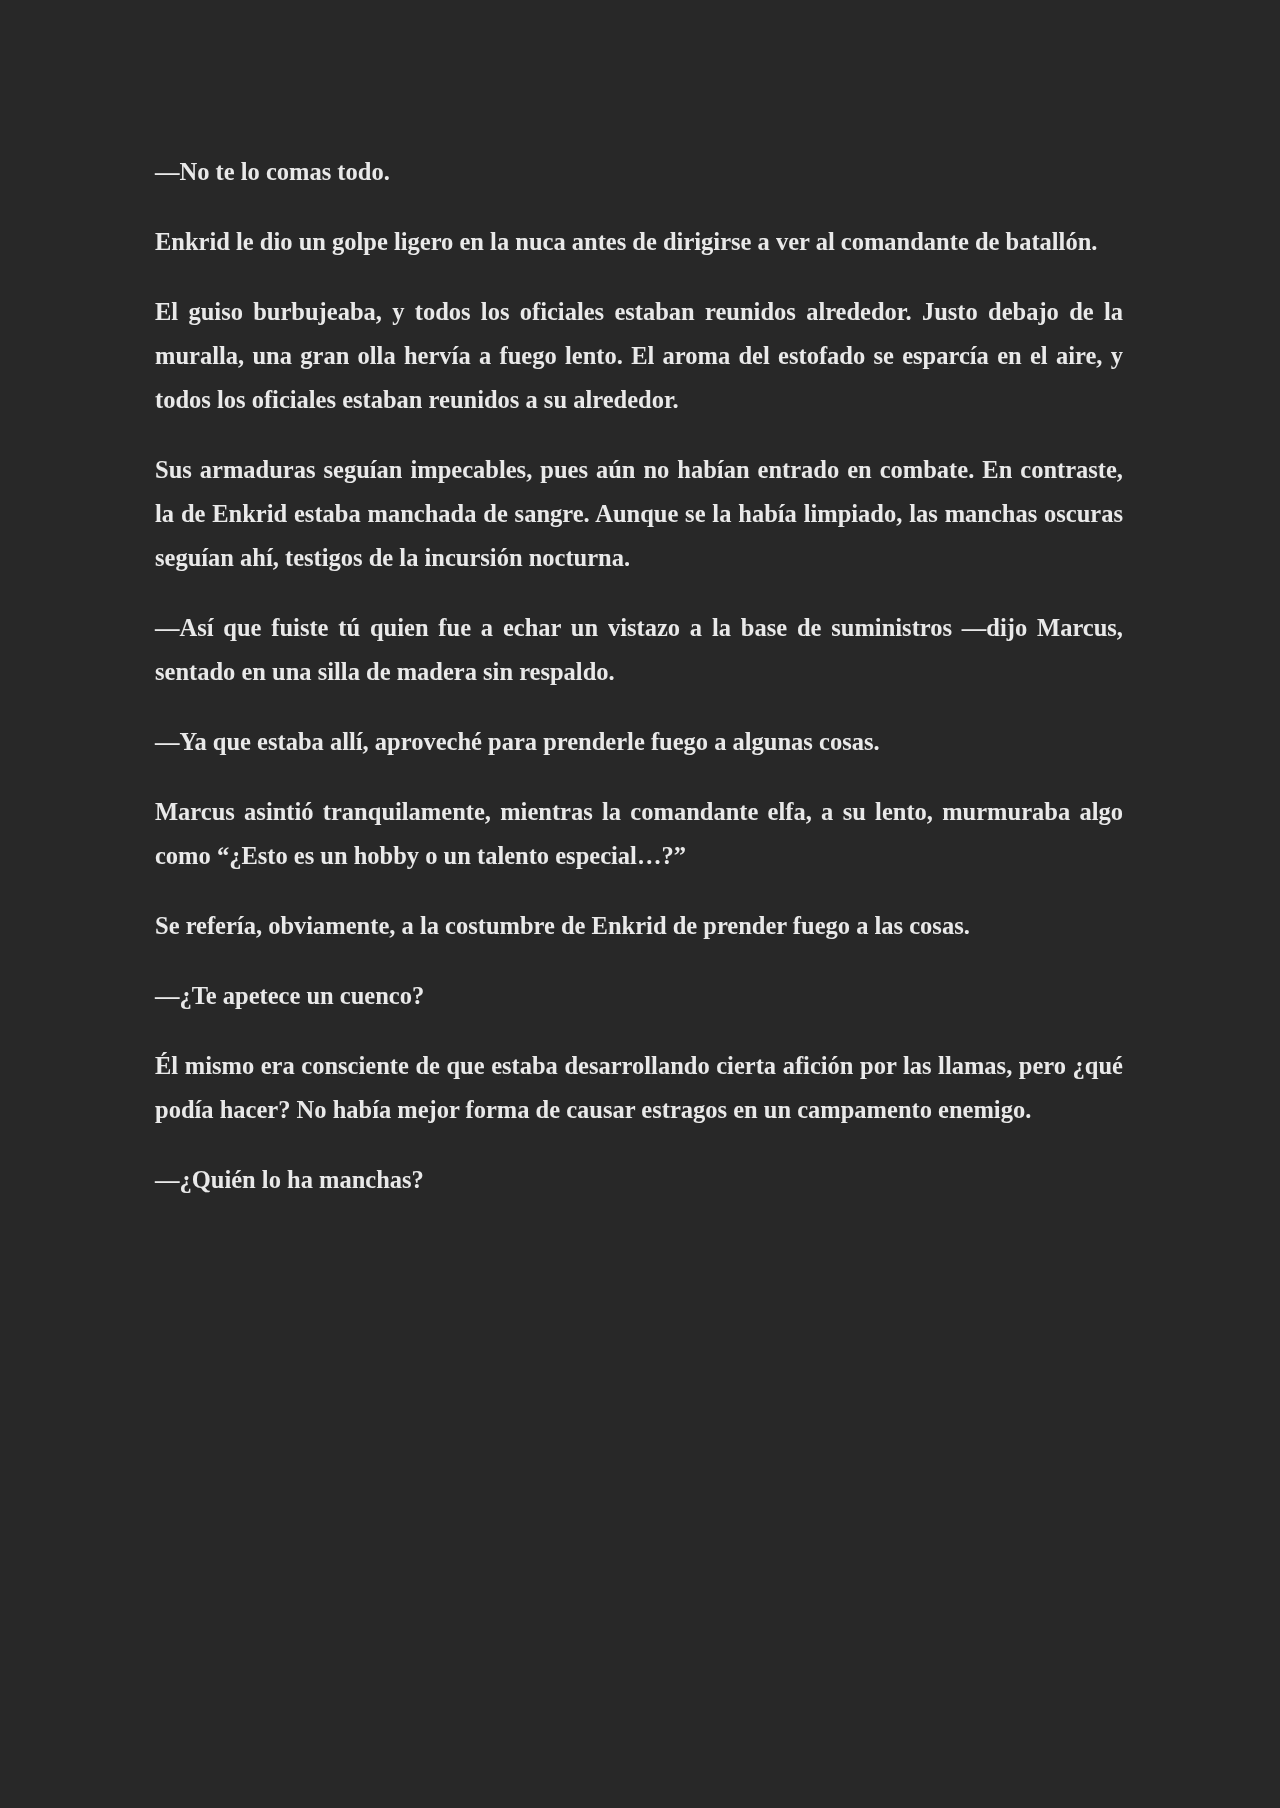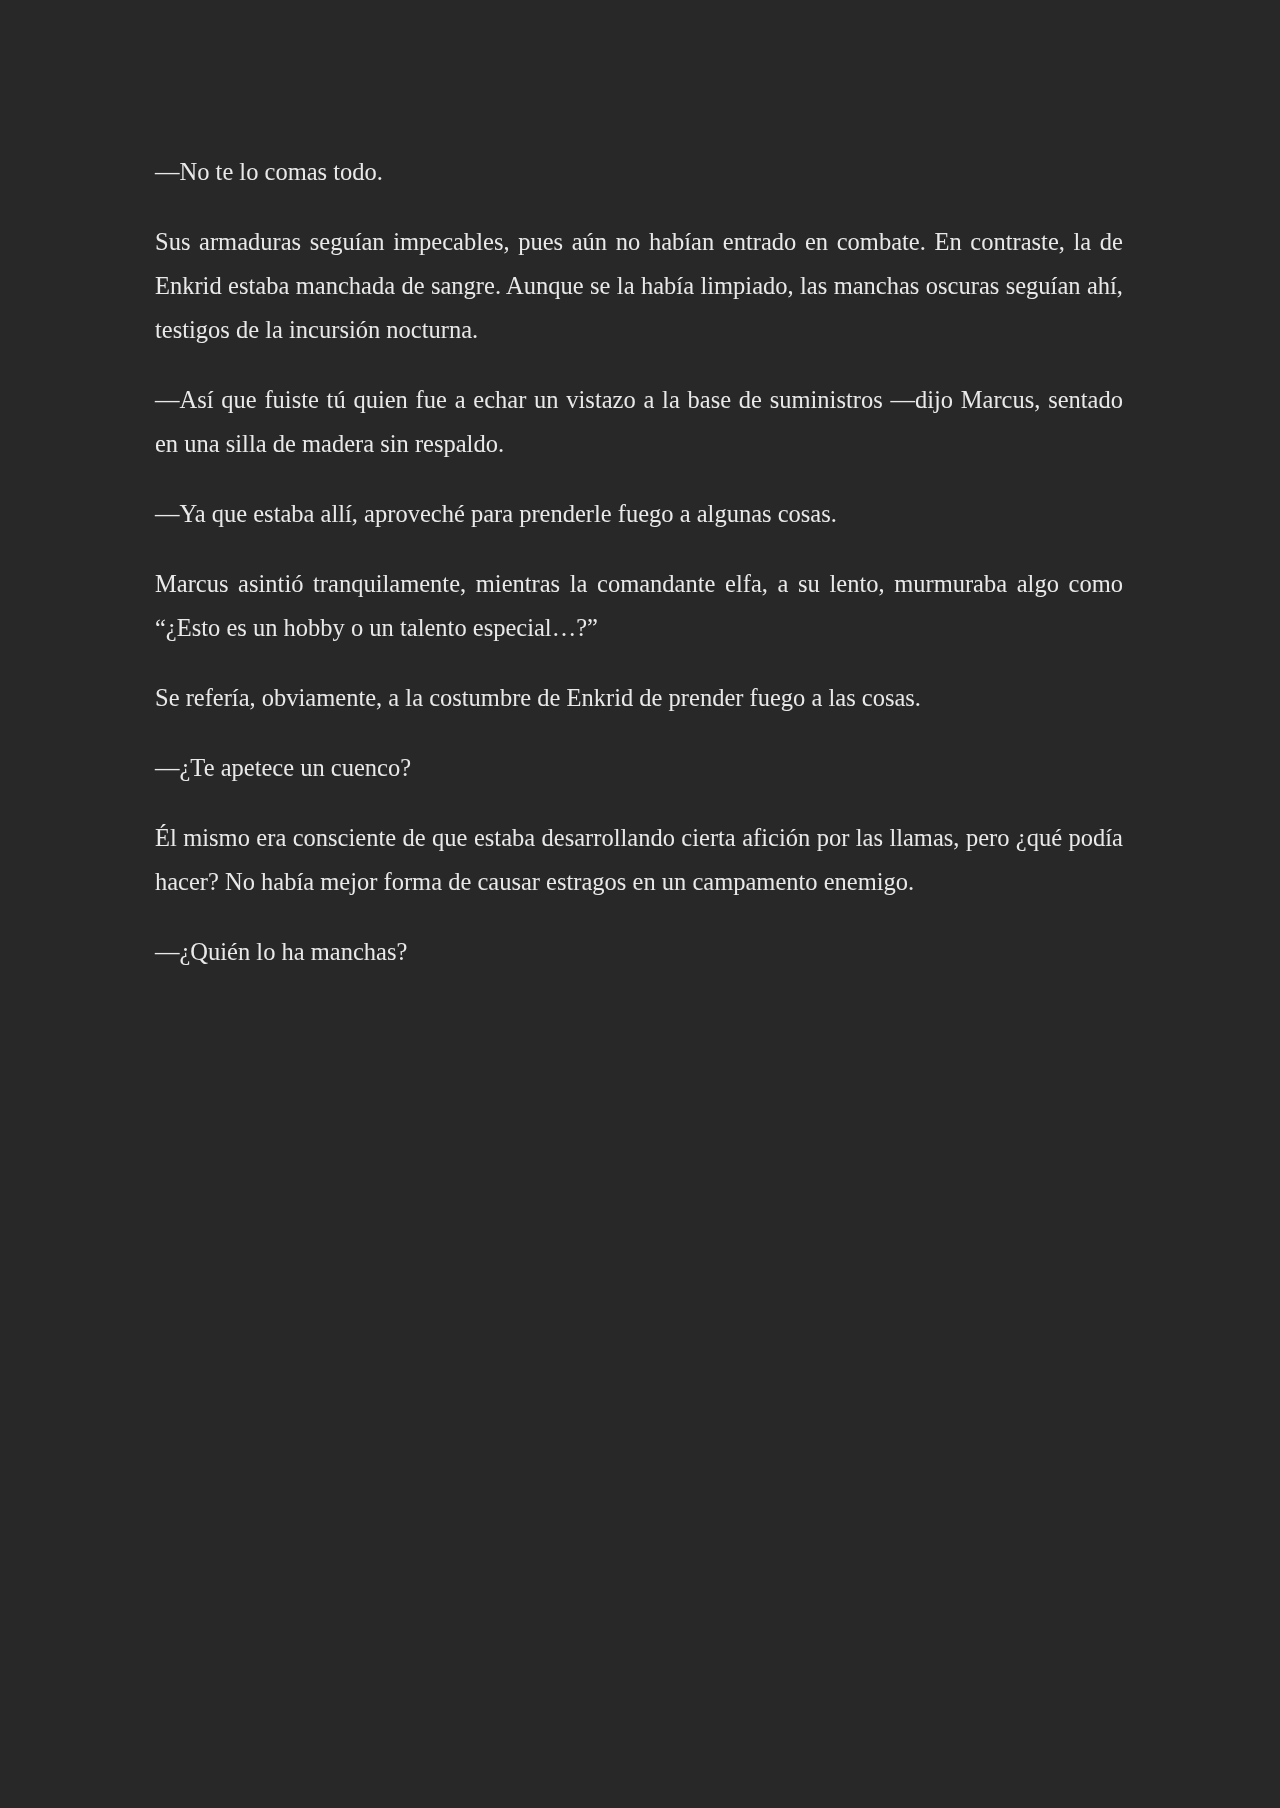--- a/index.html
+++ b/index.html
@@ -20,27 +20,30 @@
       width: 968px;
       font-family: "Liberation Serif", "DejaVu Serif", serif;
       font-size: 24.5px;
       line-height: 44px;
       color: #e9e9e9;
       text-align: justify;
     }
     .reader p {
       margin: 0 0 26px 0;
       padding: 0;
+      font-weight: bold;
     }
   </style>
 </head>
 <body>
 
 <main class="reader">
   <p>—No te lo comas todo.</p>
+  <p>Enkrid le dio un golpe ligero en la nuca antes de dirigirse a ver al comandante de batallón.</p>
+  <p>El guiso burbujeaba, y todos los oficiales estaban reunidos alrededor. Justo debajo de la muralla, una gran olla hervía a fuego lento. El aroma del estofado se esparcía en el aire, y todos los oficiales estaban reunidos a su alrededor.</p>
   <p>Sus armaduras seguían impecables, pues aún no habían entrado en combate. En contraste, la de Enkrid estaba manchada de sangre. Aunque se la había limpiado, las manchas oscuras seguían ahí, testigos de la incursión nocturna.</p>
   <p>—Así que fuiste tú quien fue a echar un vistazo a la base de suministros —dijo Marcus, sentado en una silla de madera sin respaldo.</p>
   <p>—Ya que estaba allí, aproveché para prenderle fuego a algunas cosas.</p>
   <p>Marcus asintió tranquilamente, mientras la comandante elfa, a su lento, murmuraba algo como “¿Esto es un hobby o un talento especial…?”</p>
   <p>Se refería, obviamente, a la costumbre de Enkrid de prender fuego a las cosas.</p>
   <p>—¿Te apetece un cuenco?</p>
   <p>Él mismo era consciente de que estaba desarrollando cierta afición por las llamas, pero ¿qué podía hacer? No había mejor forma de causar estragos en un campamento enemigo.</p>
   <p>—¿Quién lo ha manchas?</p>
 </main>
 

